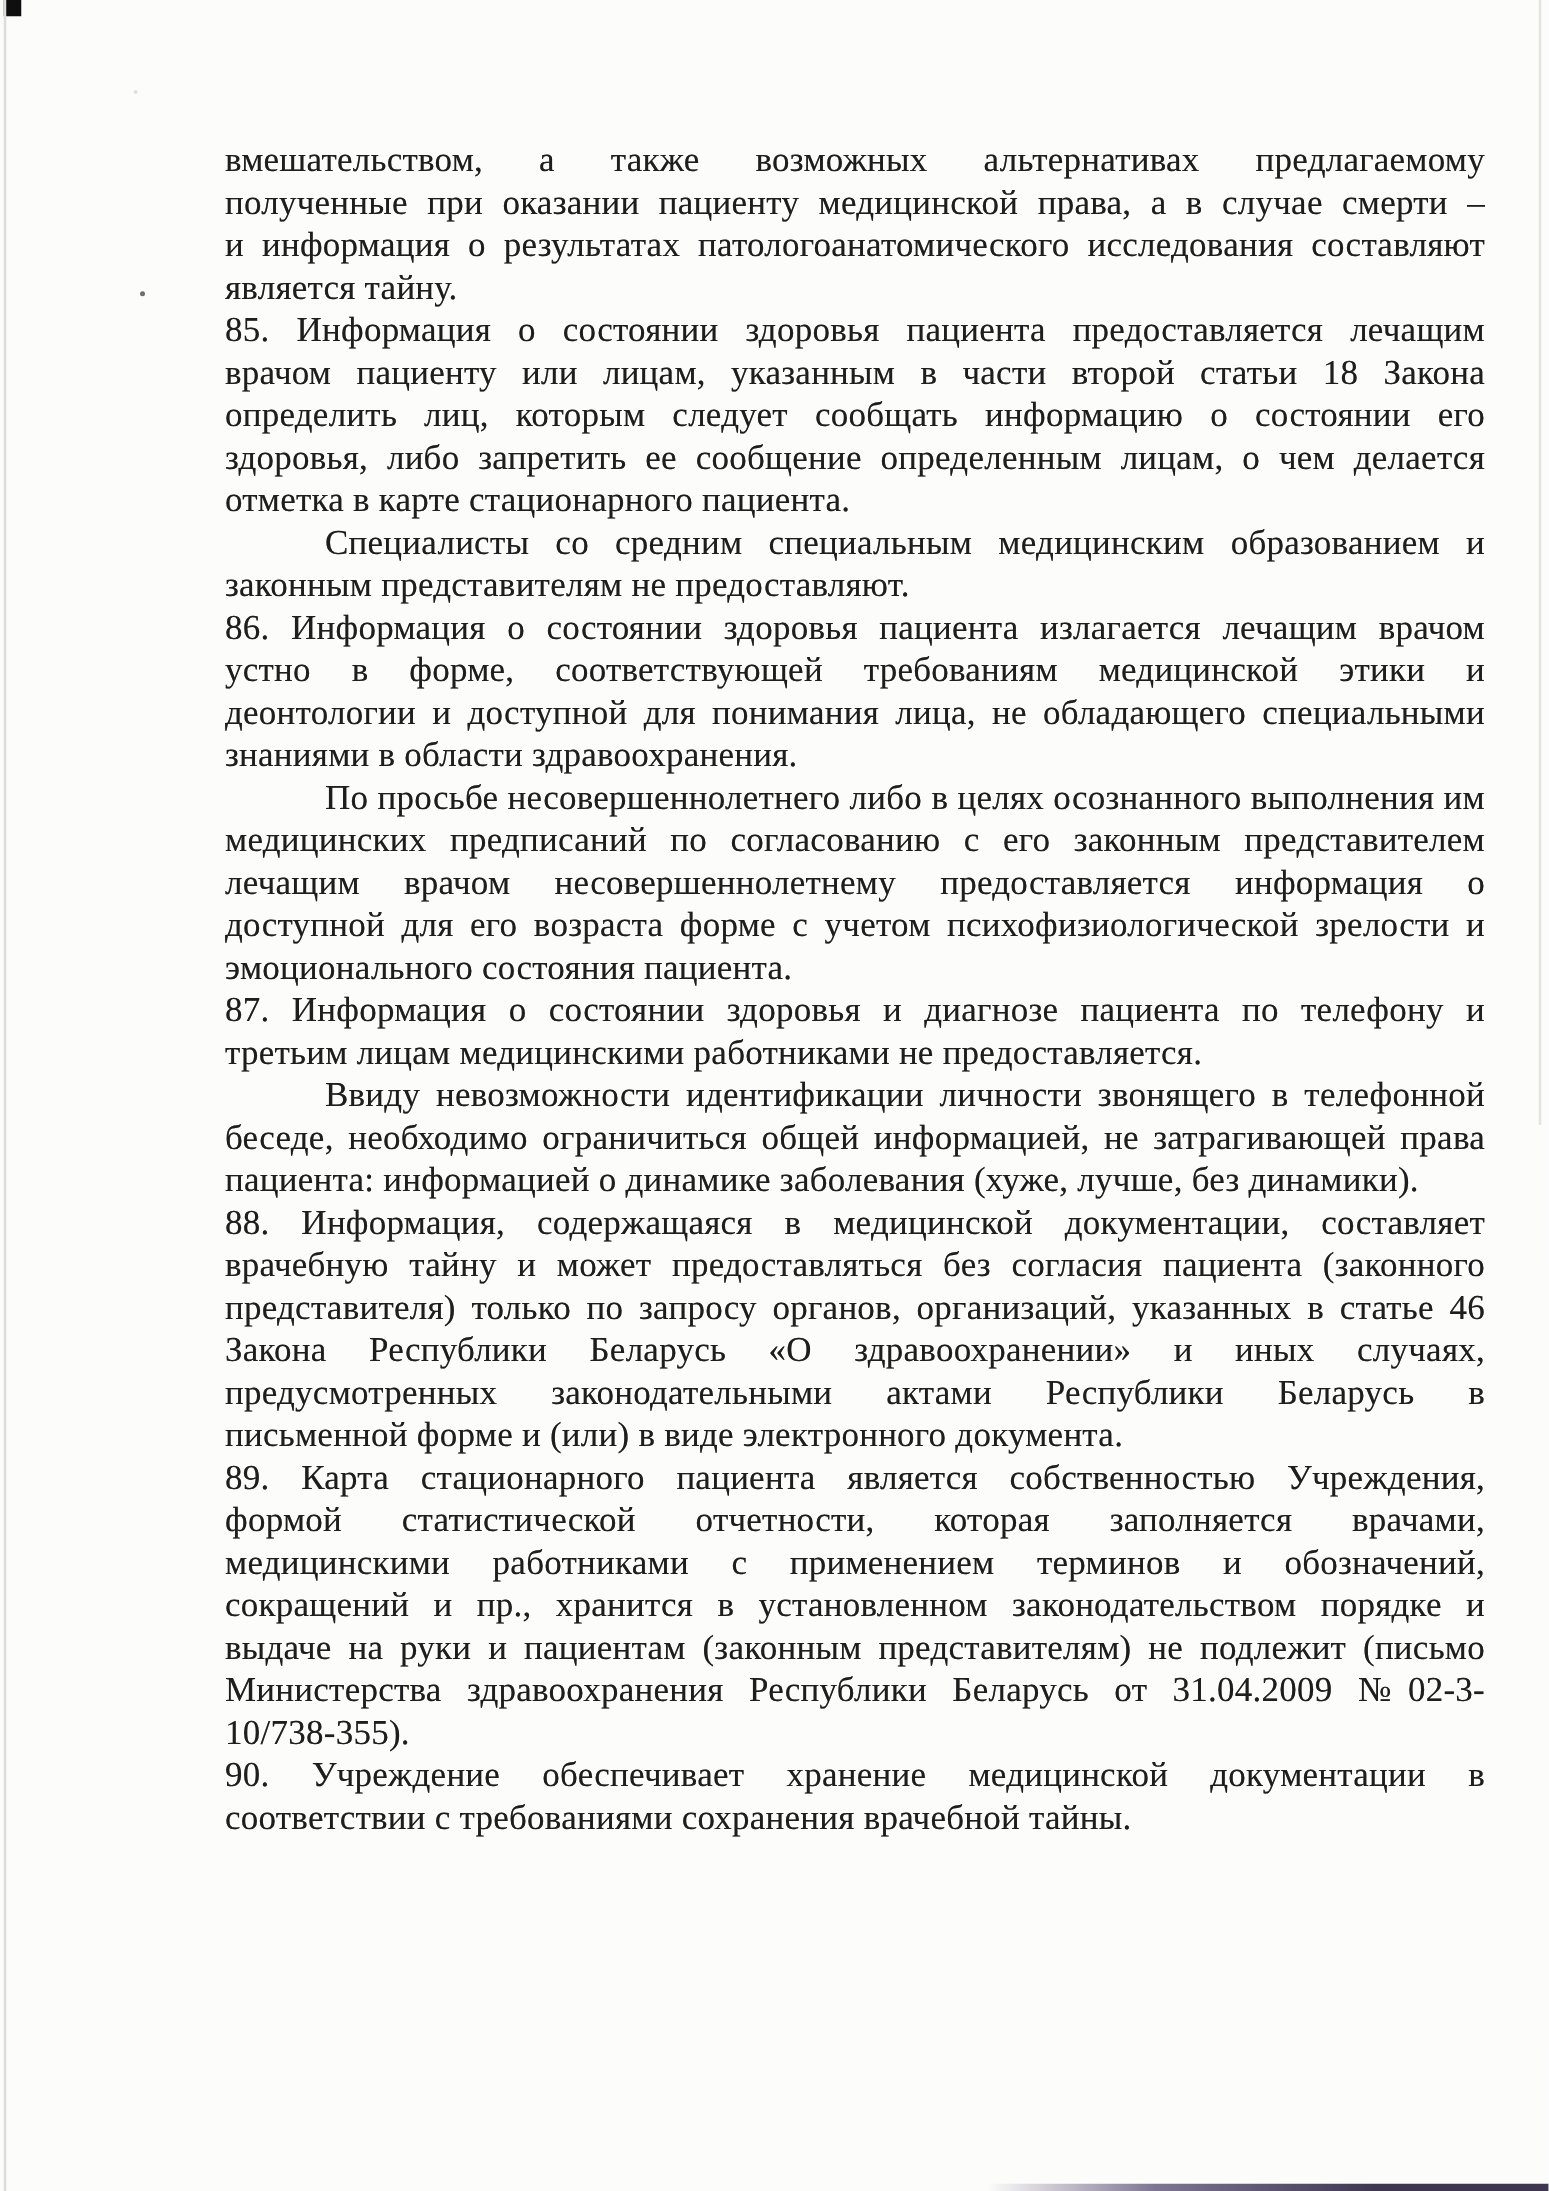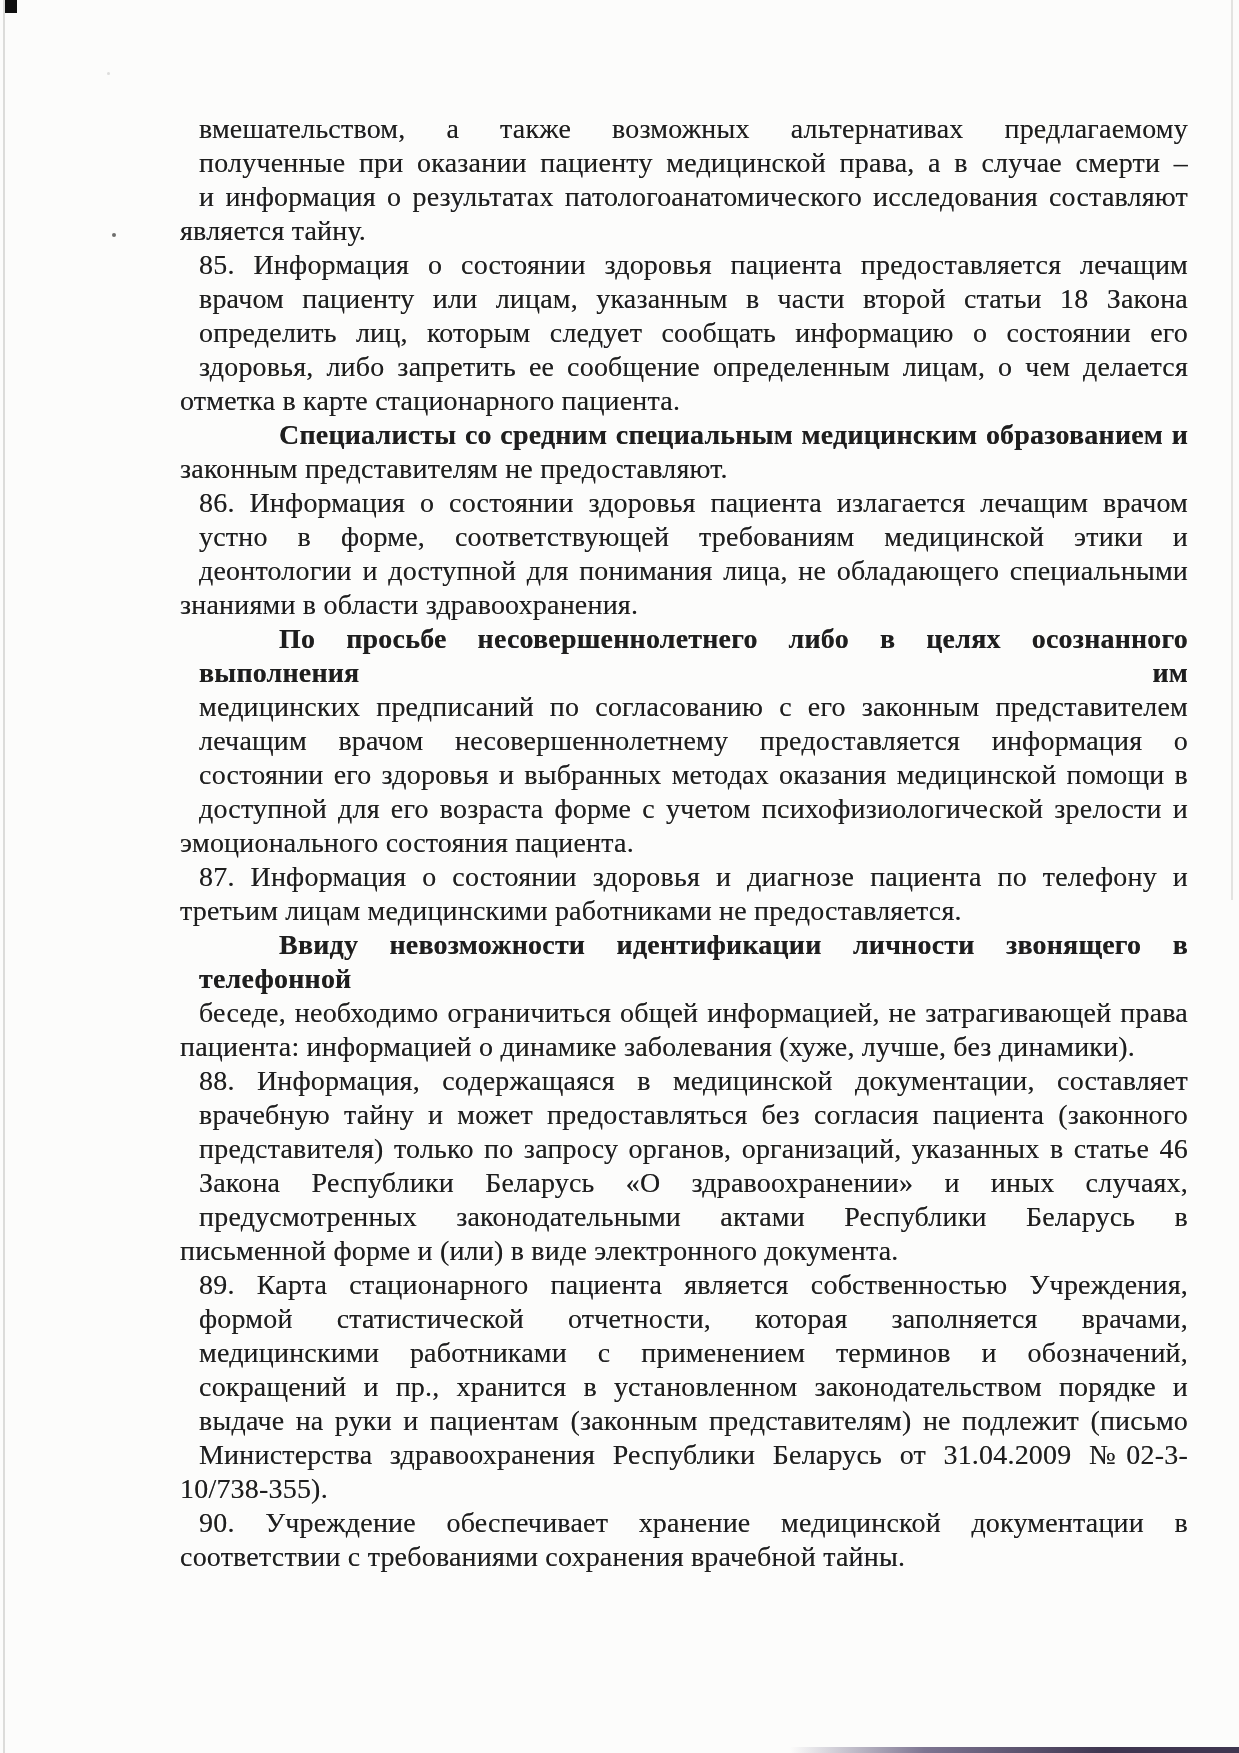--- a/index.html
+++ b/index.html
@@ -16,22 +16,22 @@
     left: 180px;
     top: 112px;
     width: 1008px;
     font-size: 28px;
     line-height: 34px;
     letter-spacing: 0.2px;
     color: #1e1e1e;
     text-shadow: 0 0 0.5px rgba(25,25,25,0.55);
   }
   .line { text-align: left; }
-  .line.j { text-align: justify; text-align-last: justify; margin-left: 19px; }
-  .line.ind { text-indent: 80px; font-weight: bold; }
+  .line.j { text-align: justify; text-align-last: justify; }
+  .line.ind { text-indent: 80px; }
   .corner-mark {
     position: absolute;
     left: 3px; top: 0; width: 14px; height: 13px;
   }
   .edge-line {
     position: absolute;
     width: 2px;
   }
   .edge-line.left { left: 3px; top: 0; height: 1753px; }
   .edge-line.right { left: 1231px; top: 0; height: 900px; }
@@ -65,21 +65,20 @@
       <div class="line">отметка в карте стационарного пациента.</div>
       <div class="line j ind">Специалисты со средним специальным медицинским образованием и</div>
       <div class="line">законным представителям не предоставляют.</div>
       <div class="line j">86. Информация о состоянии здоровья пациента излагается лечащим врачом</div>
       <div class="line j">устно в форме, соответствующей требованиям медицинской этики и</div>
       <div class="line j">деонтологии и доступной для понимания лица, не обладающего специальными</div>
       <div class="line">знаниями в области здравоохранения.</div>
       <div class="line j ind">По просьбе несовершеннолетнего либо в целях осознанного выполнения им</div>
       <div class="line j">медицинских предписаний по согласованию с его законным представителем</div>
       <div class="line j">лечащим врачом несовершеннолетнему предоставляется информация о</div>
-      <div class="line j">состоянии его здоровья и выбранных методах оказания медицинской помощи в</div>
       <div class="line j">доступной для его возраста форме с учетом психофизиологической зрелости и</div>
       <div class="line">эмоционального состояния пациента.</div>
       <div class="line j">87. Информация о состоянии здоровья и диагнозе пациента по телефону и</div>
       <div class="line">третьим лицам медицинскими работниками не предоставляется.</div>
       <div class="line j ind">Ввиду невозможности идентификации личности звонящего в телефонной</div>
       <div class="line j">беседе, необходимо ограничиться общей информацией, не затрагивающей права</div>
       <div class="line">пациента: информацией о динамике заболевания (хуже, лучше, без динамики).</div>
       <div class="line j">88. Информация, содержащаяся в медицинской документации, составляет</div>
       <div class="line j">врачебную тайну и может предоставляться без согласия пациента (законного</div>
       <div class="line j">представителя) только по запросу органов, организаций, указанных в статье 46</div>

